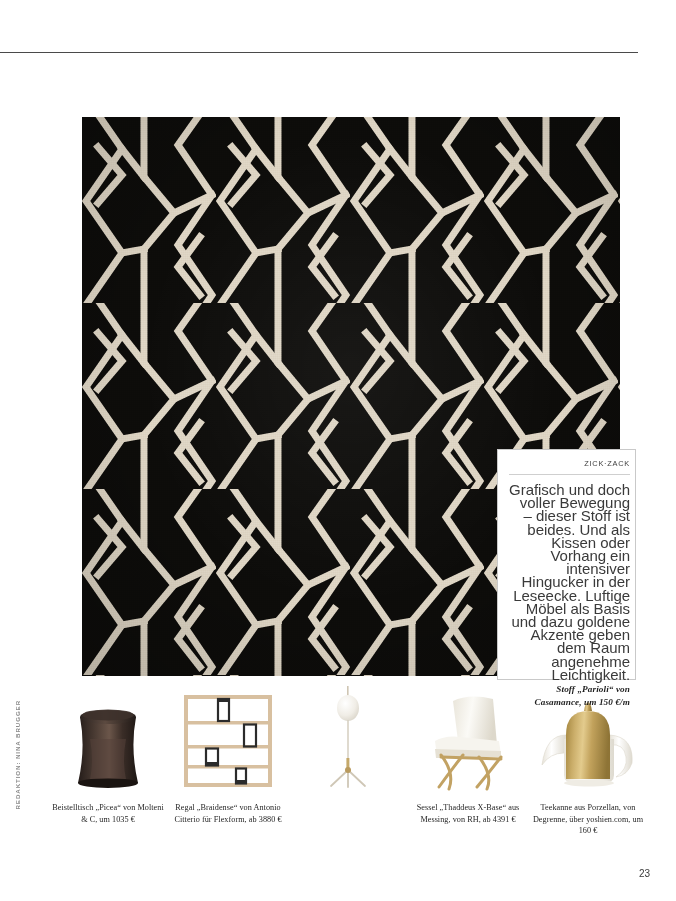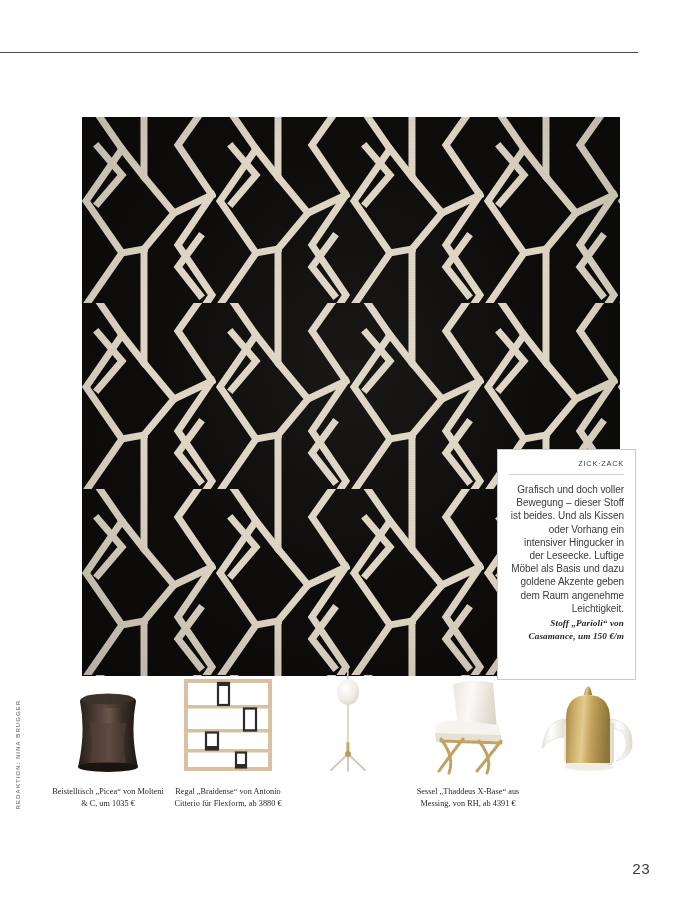--- a/index.html
+++ b/index.html
@@ -91,61 +91,61 @@
   
   .caption-box {
     position: absolute;
     left: 497px;
     top: 449px;
     width: 139px;
     height: 231px;
     background: #ffffff;
     border: 1px solid #c9c9c9;
     box-sizing: border-box;
-    padding: 9px 11px 8px 11px;
+    padding: 9px 5px 8px 11px;
     z-index: 5;
   }
   .caption-kicker {
     text-align: right;
     font-family: "Liberation Sans", sans-serif;
     font-size: 7.4px;
     letter-spacing: 0.75px;
     color: #3d3d3d;
     padding-bottom: 6px;
   }
   .caption-divider {
     height: 1px;
     background: #cfcfcf;
     margin: 0 0 8px 0;
   }
   .caption-body {
     text-align: right;
     font-family: "Liberation Sans", sans-serif;
-    font-size: 10px;
+    font-size: 15px;
     line-height: 13.2px;
     color: #3a3a3a;
     letter-spacing: -0.05px;
   }
   .caption-credit {
     text-align: right;
     font-family: "Liberation Serif", serif;
     font-weight: bold;
     font-style: italic;
     font-size: 9.2px;
     line-height: 12.6px;
     color: #1f1f1f;
     margin-top: 2px;
     letter-spacing: 0.1px;
   }
 
   
   .products {
     position: absolute;
     left: 48px;
-    top: 670px;
+    top: 686px;
     width: 600px;
     display: flex;
     align-items: flex-start;
   }
   .product {
     width: 120px;
     display: flex;
     flex-direction: column;
     align-items: center;
   }
@@ -166,22 +166,22 @@
     color: #262626;
     letter-spacing: 0.05px;
     width: 116px;
   }
 
   
   .page-number {
     position: absolute;
     right: 26px;
     bottom: 22px;
-    font-family: Liberation Mono, monospace;
-    font-size: 15px;
+    font-family: Liberation Sans, sans-serif;
+    font-size: 10px;
     color: #3b3b3b;
   }
 </style>
 </head>
 <body>
 
 <div class="top-rule"></div>
 
 <div class="credit-vertical">REDAKTION: NINA BRUGGER</div>
 
@@ -356,17 +356,18 @@
 
         <path d="M 28 48 L 28 84 Q 28 92 38 92 L 68 92 Q 78 92 78 84 L 78 48 Z" fill="url(#gPorc)"></path>
 
         <path d="M 30 44 Q 30 20 52 20 Q 74 20 74 44 L 74 88 L 30 88 Z" fill="url(#gGold)"></path>
 
         <path d="M 48 20 Q 49 12 52 11 Q 55 12 56 20 Z" fill="url(#gGold)"></path>
 
         <ellipse cx="53" cy="92" rx="25" ry="3.5" fill="#efece4"></ellipse>
       </svg>
     </div>
+    <div class="product-caption">Teekanne aus Porzellan, von Degrenne, über yoshien.com, um 160 €</div>
   </div>
 
 </div>
 
 <div class="page-number">23</div>
 
 </body></html>

